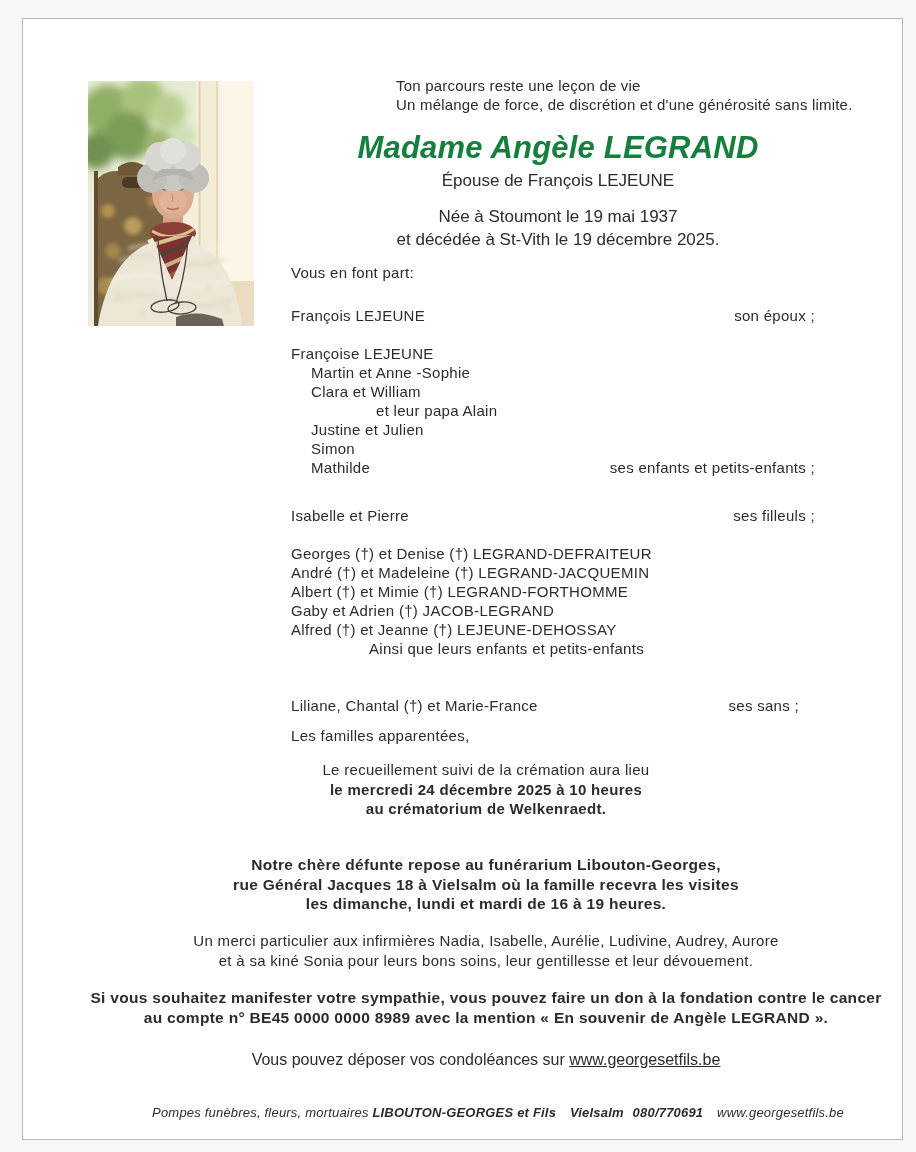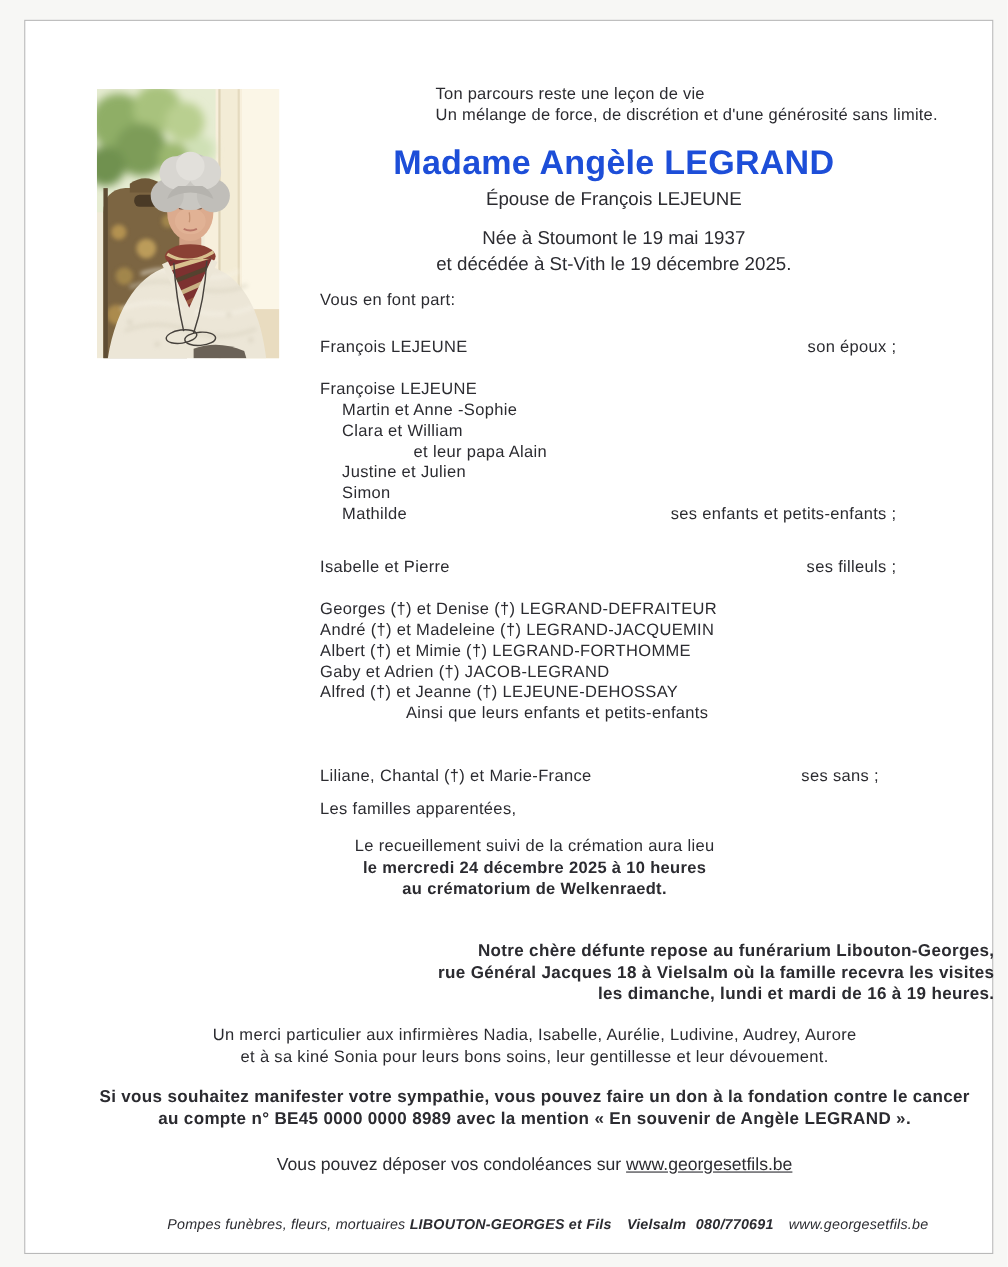--- a/index.html
+++ b/index.html
@@ -14,39 +14,39 @@
   .page {
     position:absolute; left:22px; top:18px;
     width:881px; height:1122px;
     background:#ffffff;
     border:1px solid #b9b9b9;
   }
   .abs { position:absolute; }
   .photo-wrap { left:65px; top:62px; width:166px; height:245px; overflow:hidden; }
   .quote { left:373px; top:57px; font-size:15px; line-height:19px; letter-spacing:.2px; white-space:nowrap; }
   .title-block { left:280px; top:110px; width:510px; text-align:center; }
-  .main-title { font-size:31px; line-height:38px; font-weight:bold; color:#1d4ed8; letter-spacing:.2px; }
+  .main-title { font-size:31px; line-height:38px; font-weight:bold; color:#15803d; letter-spacing:.2px;font-style:italic; }
   .spouse-line { font-size:17px; line-height:22px; margin-top:3px; }
   .dates-block { margin-top:13px; font-size:17px; line-height:23px; }
   .body-txt { font-size:15px; line-height:19px; letter-spacing:.3px; }
   .announce { left:268px; top:244px; }
   .row { display:flex; justify-content:space-between; align-items:flex-end; }
   .husband-row { left:268px; top:287px; width:524px; }
   .children-block { left:268px; top:325px; width:524px; }
   .ind1 { padding-left:20px; }
   .ind2 { padding-left:85px; }
   .godchildren-row { left:268px; top:487px; width:524px; }
   .siblings-block { left:268px; top:525px; width:524px; }
   .note1 { padding-left:78px; }
   .note2 { padding-left:47px; }
   .friends-row { left:268px; top:677px; width:508px; }
   .families-line { left:268px; top:707px; }
   .centered { left:45px; width:836px; text-align:center; }
   .ceremony-block { top:741px; line-height:19.5px; }
-  .repose-block { top:836px; line-height:19.5px; font-weight:bold; font-size:15.5px;text-align:right; }
+  .repose-block { top:836px; line-height:19.5px; font-weight:bold; font-size:15.5px; }
   .thanks-block { top:912px; line-height:19.5px; }
   .donation-block { top:969px; line-height:20px; font-weight:bold; font-size:15.5px; }
   .condolences-line { top:1032px; font-size:16px; }
   .condolence-link { text-decoration:underline; color:inherit; cursor:pointer; }
   .footer-line { left:45px; top:1086px; width:860px; text-align:center; font-size:13px; font-style:italic; letter-spacing:.2px; }
   .footer-bold { font-weight:bold; }
   .sp-m { display:inline-block; width:10px; }
   .sp-s { display:inline-block; width:5px; }
 </style>
 </head>

